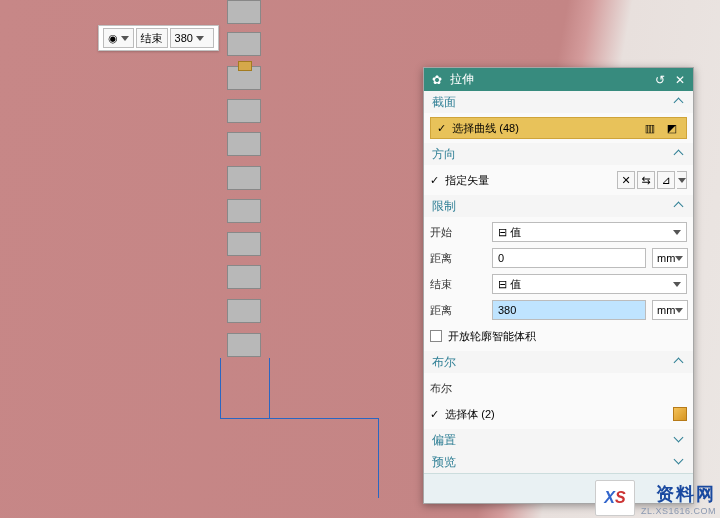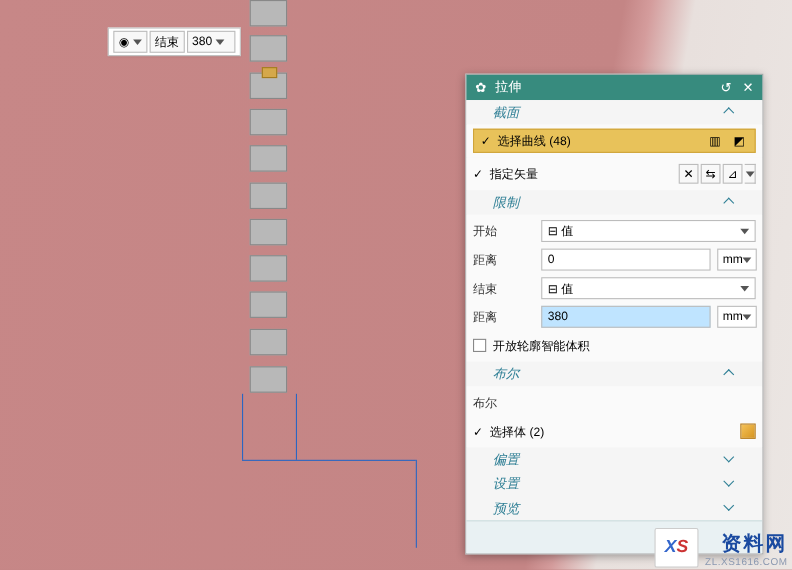--- a/index.html
+++ b/index.html
@@ -15,21 +15,21 @@
 .tri-down { width: 0; height: 0; border-left: 4px solid transparent; border-right: 4px solid transparent; border-top: 5px solid #555; }
 
 .dim-v { position: absolute; border-left: 1px solid #2a66c2; }
 .dim-h { position: absolute; border-top: 1px solid #2a66c2; }
 
 .dialog { position: absolute; left: 423px; top: 67px; width: 271px; background: #f5f5f5; border: 1px solid #a6a6a6; box-shadow: 0 2px 8px rgba(0,0,0,.35); }
 .dlg-title { background: #378b7e; color: #fff; height: 23px; display: flex; align-items: center; padding: 0 6px; font-size: 12px; gap: 6px; }
 .dlg-title .spacer { flex: 1; }
 .dlg-title .ti-icon { width: 14px; height: 14px; display: flex; align-items: center; justify-content: center; font-size: 12px; cursor: pointer; }
 
-.section-hdr { display: flex; align-items: center; height: 22px; padding: 0 24px; font-size: 12px; color: #2f7f95; background: #f5f5f5; cursor: pointer; font-style: italic; }
+.section-hdr { display: flex; align-items: center; height: 22px; padding: 0 8px; font-size: 12px; color: #2f7f95; background: #f5f5f5; cursor: pointer; }
 .section-hdr.collapsed {}
 .section-hdr .spacer { flex: 1; }
 .chev { width: 10px; height: 10px; }
 .chev::before { content: ""; display: block; width: 6px; height: 6px; border-right: 1.5px solid #2f7f95; border-bottom: 1.5px solid #2f7f95; transform: rotate(-135deg); margin-top: 2px; }
 .chev.down::before { transform: rotate(45deg); margin-top: -1px; }
 
 .section-body { background: #fafafa; padding: 4px 6px; display: flex; flex-direction: column; gap: 4px; }
 .row { display: flex; align-items: center; height: 22px; font-size: 11px; gap: 6px; }
 .row .label { flex: 0 0 56px; color: #333; }
 .row .ck { width: 12px; height: 12px; border: 1px solid #888; background: #fff; }
@@ -114,20 +114,25 @@
   <div class="section-body">
     <div class="gold-row">
       <span>✓</span>
       <span>选择曲线 (48)</span>
       <span class="spacer"></span>
       <span class="micro-icon">▥</span>
       <span class="micro-icon">◩</span>
     </div>
   </div>
 
+  <div class="section-hdr">
+    <span>方向</span>
+    <span class="spacer"></span>
+      <span class="chev"></span>
+  </div>
   <div class="section-body">
     <div class="row">
       <span>✓</span>
       <span>指定矢量</span>
       <span class="flex-sp"></span>
       <div class="iconset">
         <span class="ic">✕</span>
         <span class="ic">⇆</span>
         <span class="ic">⊿</span>
         <span class="ic" style="width:10px;border-left:none;">
@@ -195,25 +200,20 @@
       <span class="cube-icon"></span>
     </div>
   </div>
 
   <div class="section-hdr collapsed">
     <span>偏置</span>
     <span class="spacer"></span>
       <span class="chev down"></span>
   </div>
   <div class="section-hdr collapsed">
-    <span>设置</span>
-    <span class="spacer"></span>
-      <span class="chev down"></span>
-  </div>
-  <div class="section-hdr collapsed">
     <span>预览</span>
     <span class="spacer"></span>
       <span class="chev down"></span>
   </div>
 
   <div class="dlg-footer">
     
     
   </div>
 </div>

